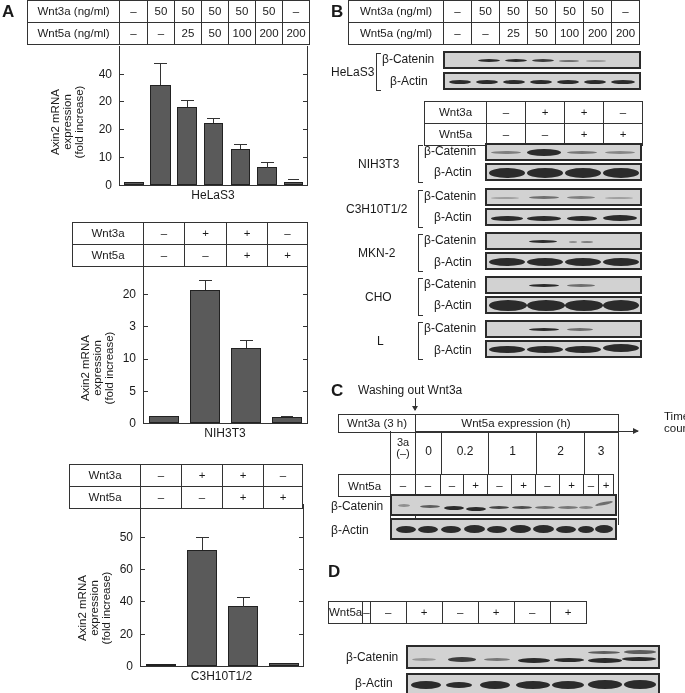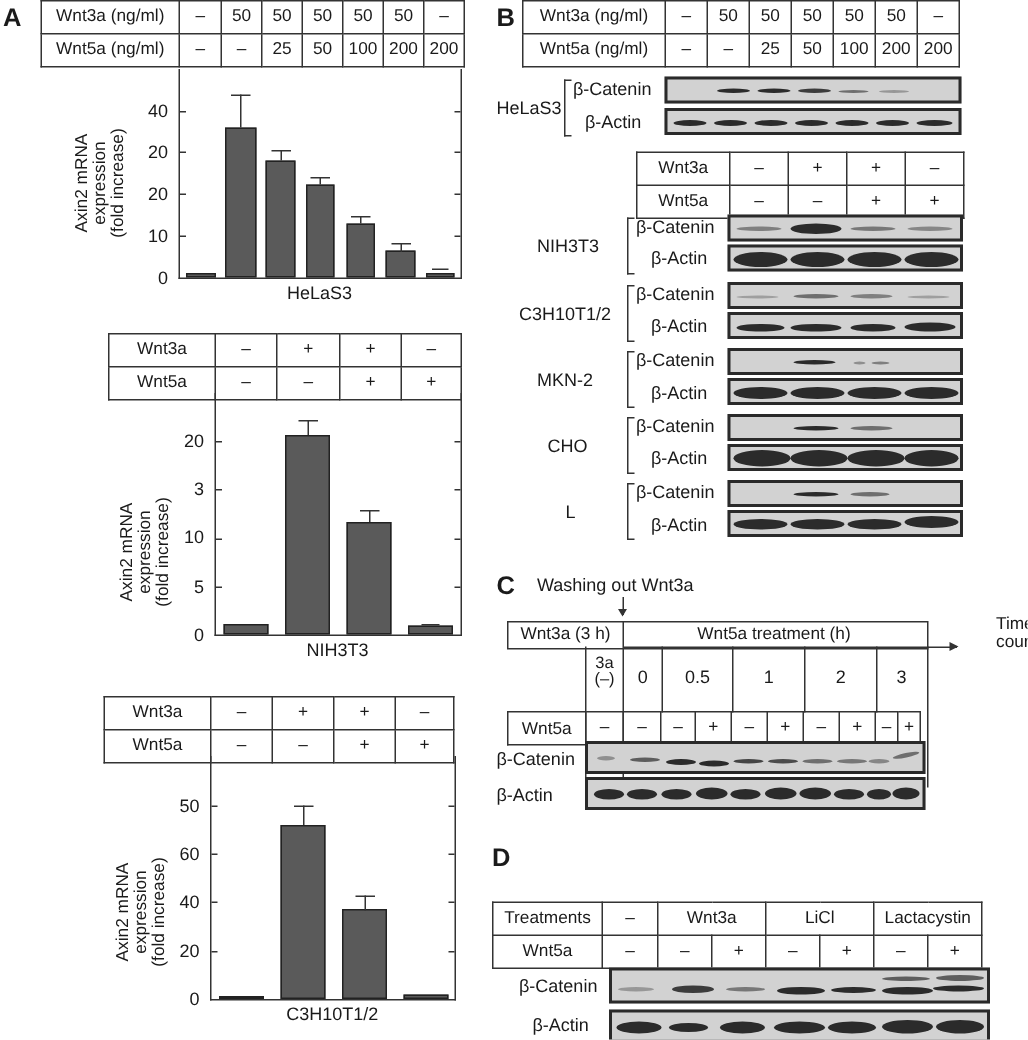--- a/index.html
+++ b/index.html
@@ -342,39 +342,39 @@
 </div>
 
 <div class="panel-letter" style="left:331px;top:381px;">C</div>
 <div class="abs" style="left:358px;top:383px;font-size:12px;">Washing out Wnt3a</div>
 <div class="abs" style="left:415px;top:398px;width:1px;height:12px;background:#333;"></div>
 <div class="abs" style="left:412px;top:406px;width:0;height:0;border-left:3px solid transparent;border-right:3px solid transparent;border-top:5px solid #333;"></div>
 
 <div class="abs" style="left:338px;top:414px;width:279px;height:17px;border:1px solid #333;"></div>
 <div class="abs" style="left:415px;top:414px;width:1px;height:111px;background:#333;"></div>
 <div class="abs" style="left:340px;top:415px;width:74px;text-align:center;font-size:11.5px;line-height:16px;">Wnt3a (3 h)</div>
-<div class="abs" style="left:416px;top:415px;width:200px;text-align:center;font-size:11.5px;line-height:16px;">Wnt5a treatment (h)</div>
+<div class="abs" style="left:416px;top:415px;width:200px;text-align:center;font-size:11.5px;line-height:16px;">Wnt5a expression (h)</div>
 <div class="abs" style="left:416px;top:431px;width:222px;height:1px;background:#333;"></div>
 <div class="abs" style="left:633px;top:428px;width:0;height:0;border-top:3px solid transparent;border-bottom:3px solid transparent;border-left:6px solid #333;"></div>
 <div class="abs" style="left:664px;top:410px;font-size:11.5px;line-height:12px;">
   <div>Time</div>
   <div>course</div>
 </div>
 
 <div class="abs" style="left:390px;top:431px;width:227px;height:94px;border-left:1px solid #333;border-right:1px solid #333;"></div>
 <div class="abs" style="left:392px;top:437px;width:22px;text-align:center;font-size:11px;line-height:11px;">
   <div>3a</div>
   <div>(–)</div>
 </div>
 <div class="abs" style="left:441px;top:431px;width:1px;height:44px;background:#333;"></div>
 <div class="abs" style="left:488px;top:431px;width:1px;height:44px;background:#333;"></div>
 <div class="abs" style="left:536px;top:431px;width:1px;height:44px;background:#333;"></div>
 <div class="abs" style="left:584px;top:431px;width:1px;height:44px;background:#333;"></div>
 <div class="abs" style="left:416px;top:444px;width:25px;text-align:center;font-size:12px;">0</div>
-<div class="abs" style="left:442px;top:444px;width:46px;text-align:center;font-size:12px;">0.5</div>
+<div class="abs" style="left:442px;top:444px;width:46px;text-align:center;font-size:12px;">0.2</div>
 <div class="abs" style="left:489px;top:444px;width:47px;text-align:center;font-size:12px;">1</div>
 <div class="abs" style="left:537px;top:444px;width:47px;text-align:center;font-size:12px;">2</div>
 <div class="abs" style="left:585px;top:444px;width:32px;text-align:center;font-size:12px;">3</div>
 
 <table class="cond" style="left:338px;top:474px;">
   <tbody>
       <tr>
     <td style="width:51px;height:16px;line-height:16px;">Wnt5a</td>
     <td style="width:24px">–</td>
     <td style="width:24px">–</td>
@@ -414,27 +414,20 @@
   <div class="band" style="left:141px;top:5px;width:21px;height:8px;"></div>
   <div class="band" style="left:164px;top:6px;width:20px;height:7px;"></div>
   <div class="band" style="left:186px;top:6px;width:16px;height:7px;"></div>
   <div class="band" style="left:203px;top:5px;width:18px;height:8px;"></div>
 </div>
 
 <div class="panel-letter" style="left:328px;top:562px;">D</div>
 
 <table class="cond" style="left:328px;top:601px;">
   <tbody>
-      <tr>
-    <td style="width:72px;height:19px;line-height:19px;">Treatments</td>
-    <td style="width:36px">–</td>
-    <td colspan="2" style="width:71px">Wnt3a</td>
-    <td colspan="2" style="width:70px">LiCl</td>
-    <td colspan="2" style="width:70px">Lactacystin</td>
-  </tr>
   <tr>
     <td style="height:19px;line-height:19px;">Wnt5a</td>
     <td>–</td>
     <td style="width:35px">–</td>
     <td style="width:35px">+</td>
     <td style="width:35px">–</td>
     <td style="width:35px">+</td>
     <td style="width:35px">–</td>
     <td style="width:35px">+</td>
   </tr>

